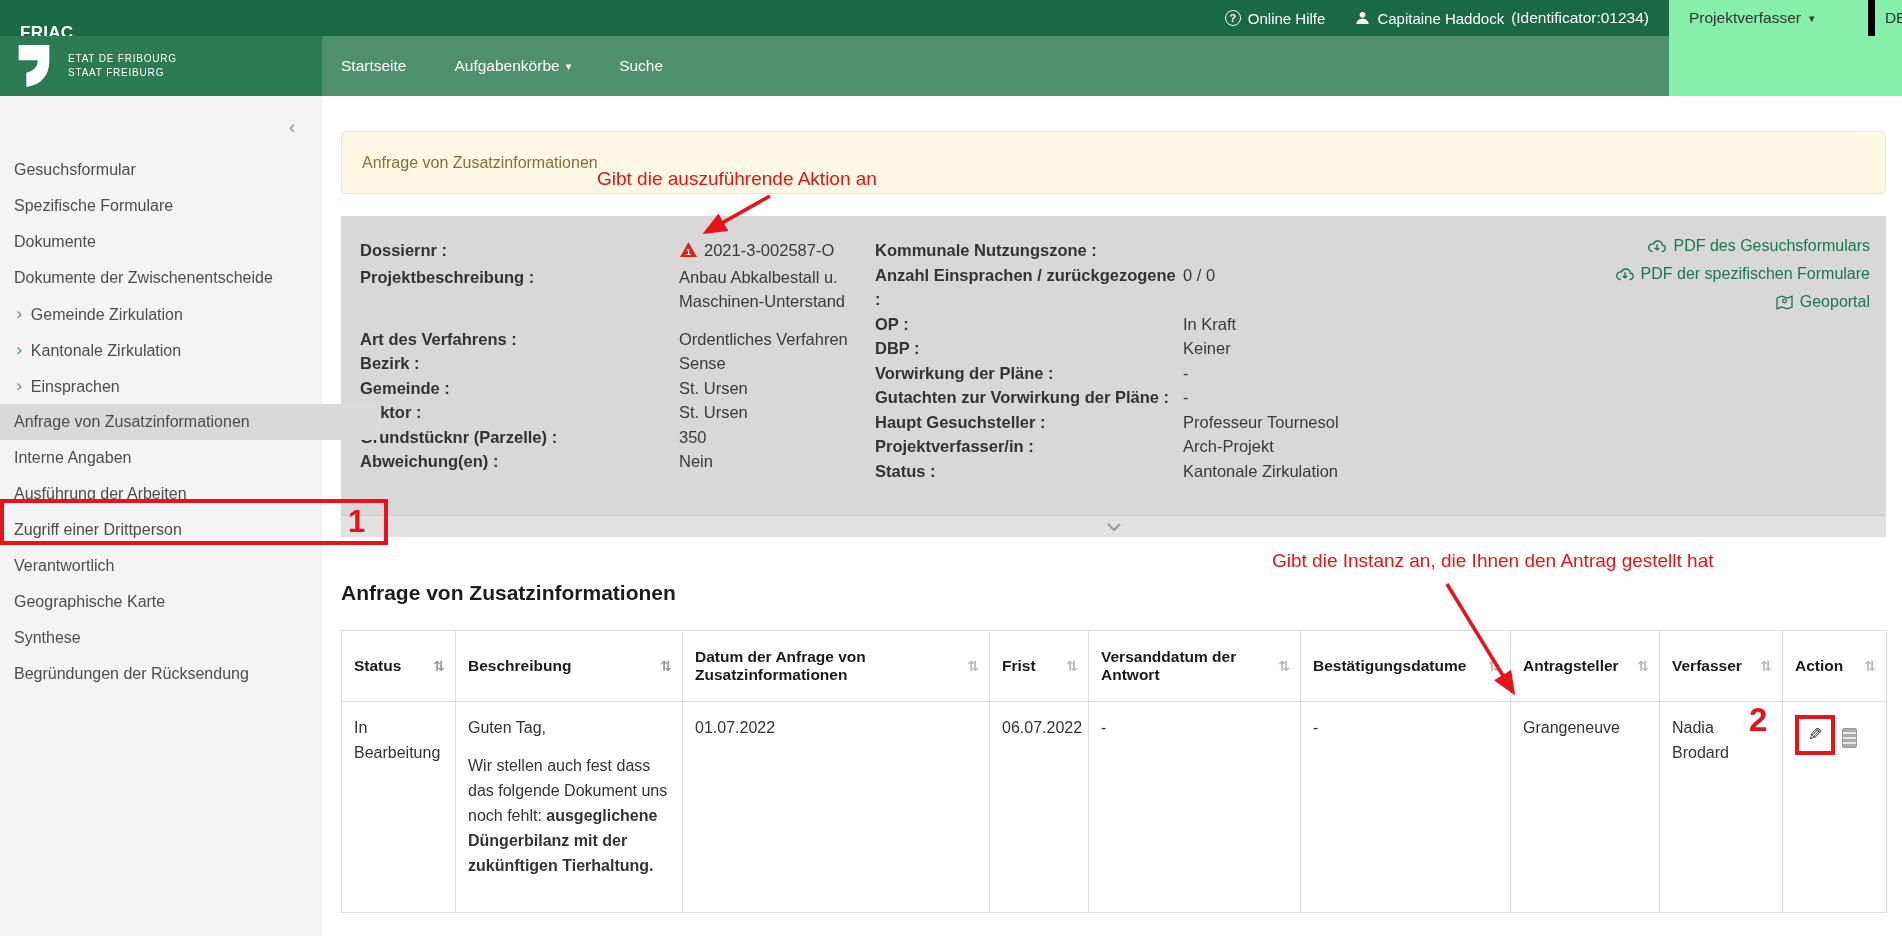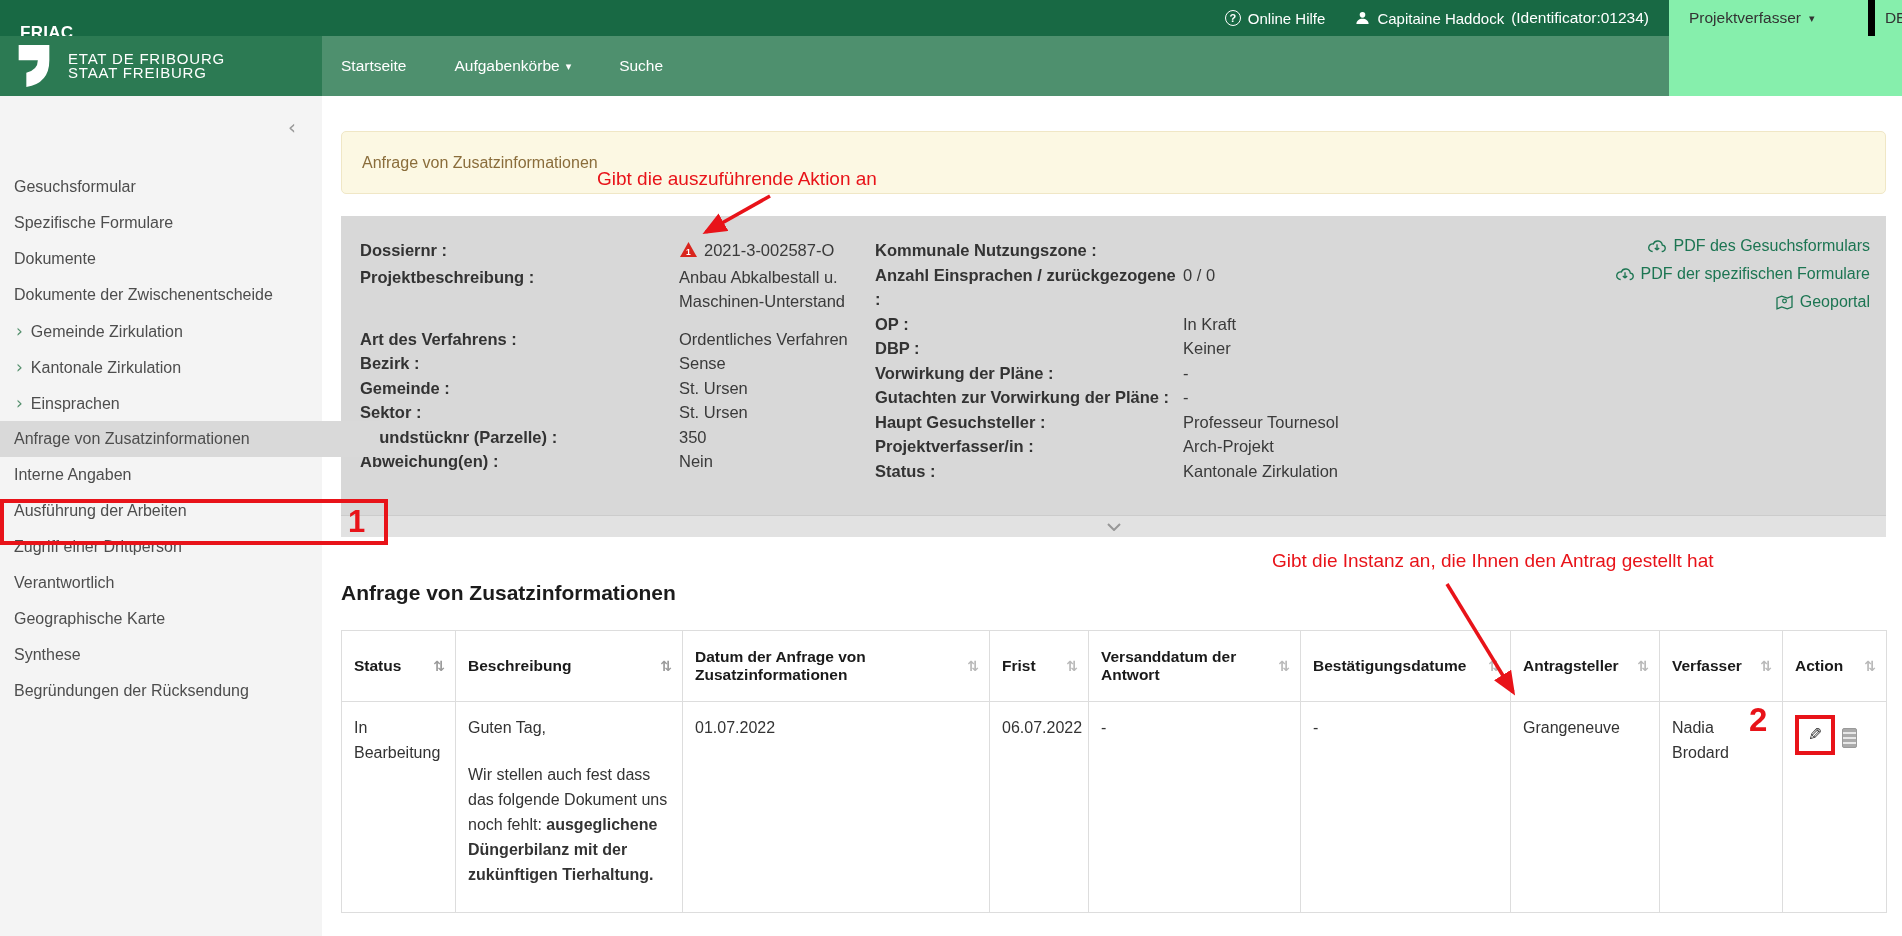--- a/index.html
+++ b/index.html
@@ -20,28 +20,28 @@
   .rolebox-row { display:flex; align-items:center; height:36px; }
   .role-btn { display:flex; align-items:center; gap:8px; color:#333; font-size:15.5px; padding:0 12px 0 20px; cursor:pointer; height:36px; }
   .lang-btn { display:flex; align-items:center; gap:6px; color:#333; font-size:15.5px; padding:0 10px; margin-left:auto; border-left:7px solid #000000; height:36px; cursor:pointer; }
   .caret-dark { font-size:11px; color:#333; font-family:"DejaVu Sans",sans-serif; }
   .caret-light { font-size:11px; color:#fff; font-family:"DejaVu Sans",sans-serif; margin-left:6px; }
 
   
   .navbar { position:absolute; left:0; top:36px; width:1669px; height:60px; background:#4e906e; }
   .logo-block { position:absolute; left:0; top:0; width:322px; height:60px; background:#2c7a53; display:flex; align-items:center; }
   .logo-glyph { margin-left:14px; }
-  .logo-text { margin-left:14px; color:#fff; font-size:15px; letter-spacing:.8px; line-height:14px; }
+  .logo-text { margin-left:14px; color:#fff; font-size:10px; letter-spacing:.8px; line-height:14px; }
   .nav-links { position:absolute; left:341px; top:0; height:60px; display:flex; align-items:center; gap:48px; }
   .nav-link { color:#fff; font-size:15.5px; cursor:pointer; display:flex; align-items:center; }
 
   
   .sidebar { position:absolute; left:0; top:96px; width:322px; height:840px; background:#f4f4f4; z-index:10; }
   .sb-collapse { position:absolute; right:26px; top:24px; color:#9a9a9a; font-size:20px; line-height:14px; cursor:pointer; font-family:"DejaVu Sans",sans-serif; }
-  .sb-list { position:absolute; left:0; top:73px; width:322px; }
+  .sb-list { position:absolute; left:0; top:56px; width:322px; }
   .sb-item { display:block; height:36px; line-height:36px; padding-left:14px; font-size:16px; color:#4d4d4d; text-decoration:none; cursor:pointer; white-space:nowrap; }
   .sb-item .chev { color:#57916f; font-size:17px; margin-right:8px; font-family:"DejaVu Sans",sans-serif; }
   .sb-item.indent { padding-left:16px; }
   .sb-item.active { background:#d9d9d9; width:380px; position:relative; z-index:12; }
 
   
   .anno-box-1 { position:absolute; left:0; top:499px; width:388px; height:46px; border:4px solid #e81319; z-index:45; pointer-events:none; }
   .anno-marker-1 { position:absolute; left:348px; top:504px; color:#e81319; font-size:31px; font-weight:bold; z-index:46; pointer-events:none; }
 
   
@@ -73,21 +73,21 @@
   .section-title { position:absolute; left:341px; top:581px; font-size:21px; font-weight:bold; color:#1c1c1c; }
 
   
   .req-table { position:absolute; left:341px; top:630px; border-collapse:collapse; table-layout:fixed; width:1545px; }
   .req-table th, .req-table td { border:1px solid #ddd; vertical-align:top; }
   .req-table th { height:71px; padding:10px 10px 10px 12px; font-size:15.5px; color:#1a1a1a; text-align:left; cursor:pointer; vertical-align:middle; }
   .th-inner { display:flex; justify-content:space-between; align-items:center; gap:4px; }
   .sort-ico { color:#b9b9b9; font-size:14px; font-family:"DejaVu Sans",sans-serif; flex:0 0 auto; }
   .sort-ico.darker { color:#9a9a9a; }
   .req-table td { height:211px; padding:13px 12px; font-size:16px; color:#333; line-height:25px; }
-  .desc-p2 { margin-top:22px; }
+  .desc-p2 { margin-top:13px; }
   .action-cell-inner { display:flex; align-items:flex-start; gap:7px; padding-top:0; }
   .pencil-box { border:4px solid #e81319; padding:5px 9px 7px 9px; display:inline-flex; }
   .pencil { font-size:17px; color:#2b2b2b; transform:scaleX(-1); display:inline-block; font-family:"DejaVu Sans",sans-serif; }
   .pad-icon { width:15px; height:20px; margin-top:13px; border:1px solid #9a9a9a; border-radius:2px; background:repeating-linear-gradient(#ababab 0 3px, #e8e8e8 3px 5px); cursor:pointer; }
   .anno-marker-2 { position:absolute; left:1749px; top:701px; color:#e81319; font-size:33px; font-weight:bold; z-index:46; pointer-events:none; }
 
   
   .anno-note { position:absolute; color:#e81319; font-size:19px; z-index:50; pointer-events:none; }
   .note-1 { left:597px; top:168px; }
   .note-2 { left:1272px; top:550px; }

